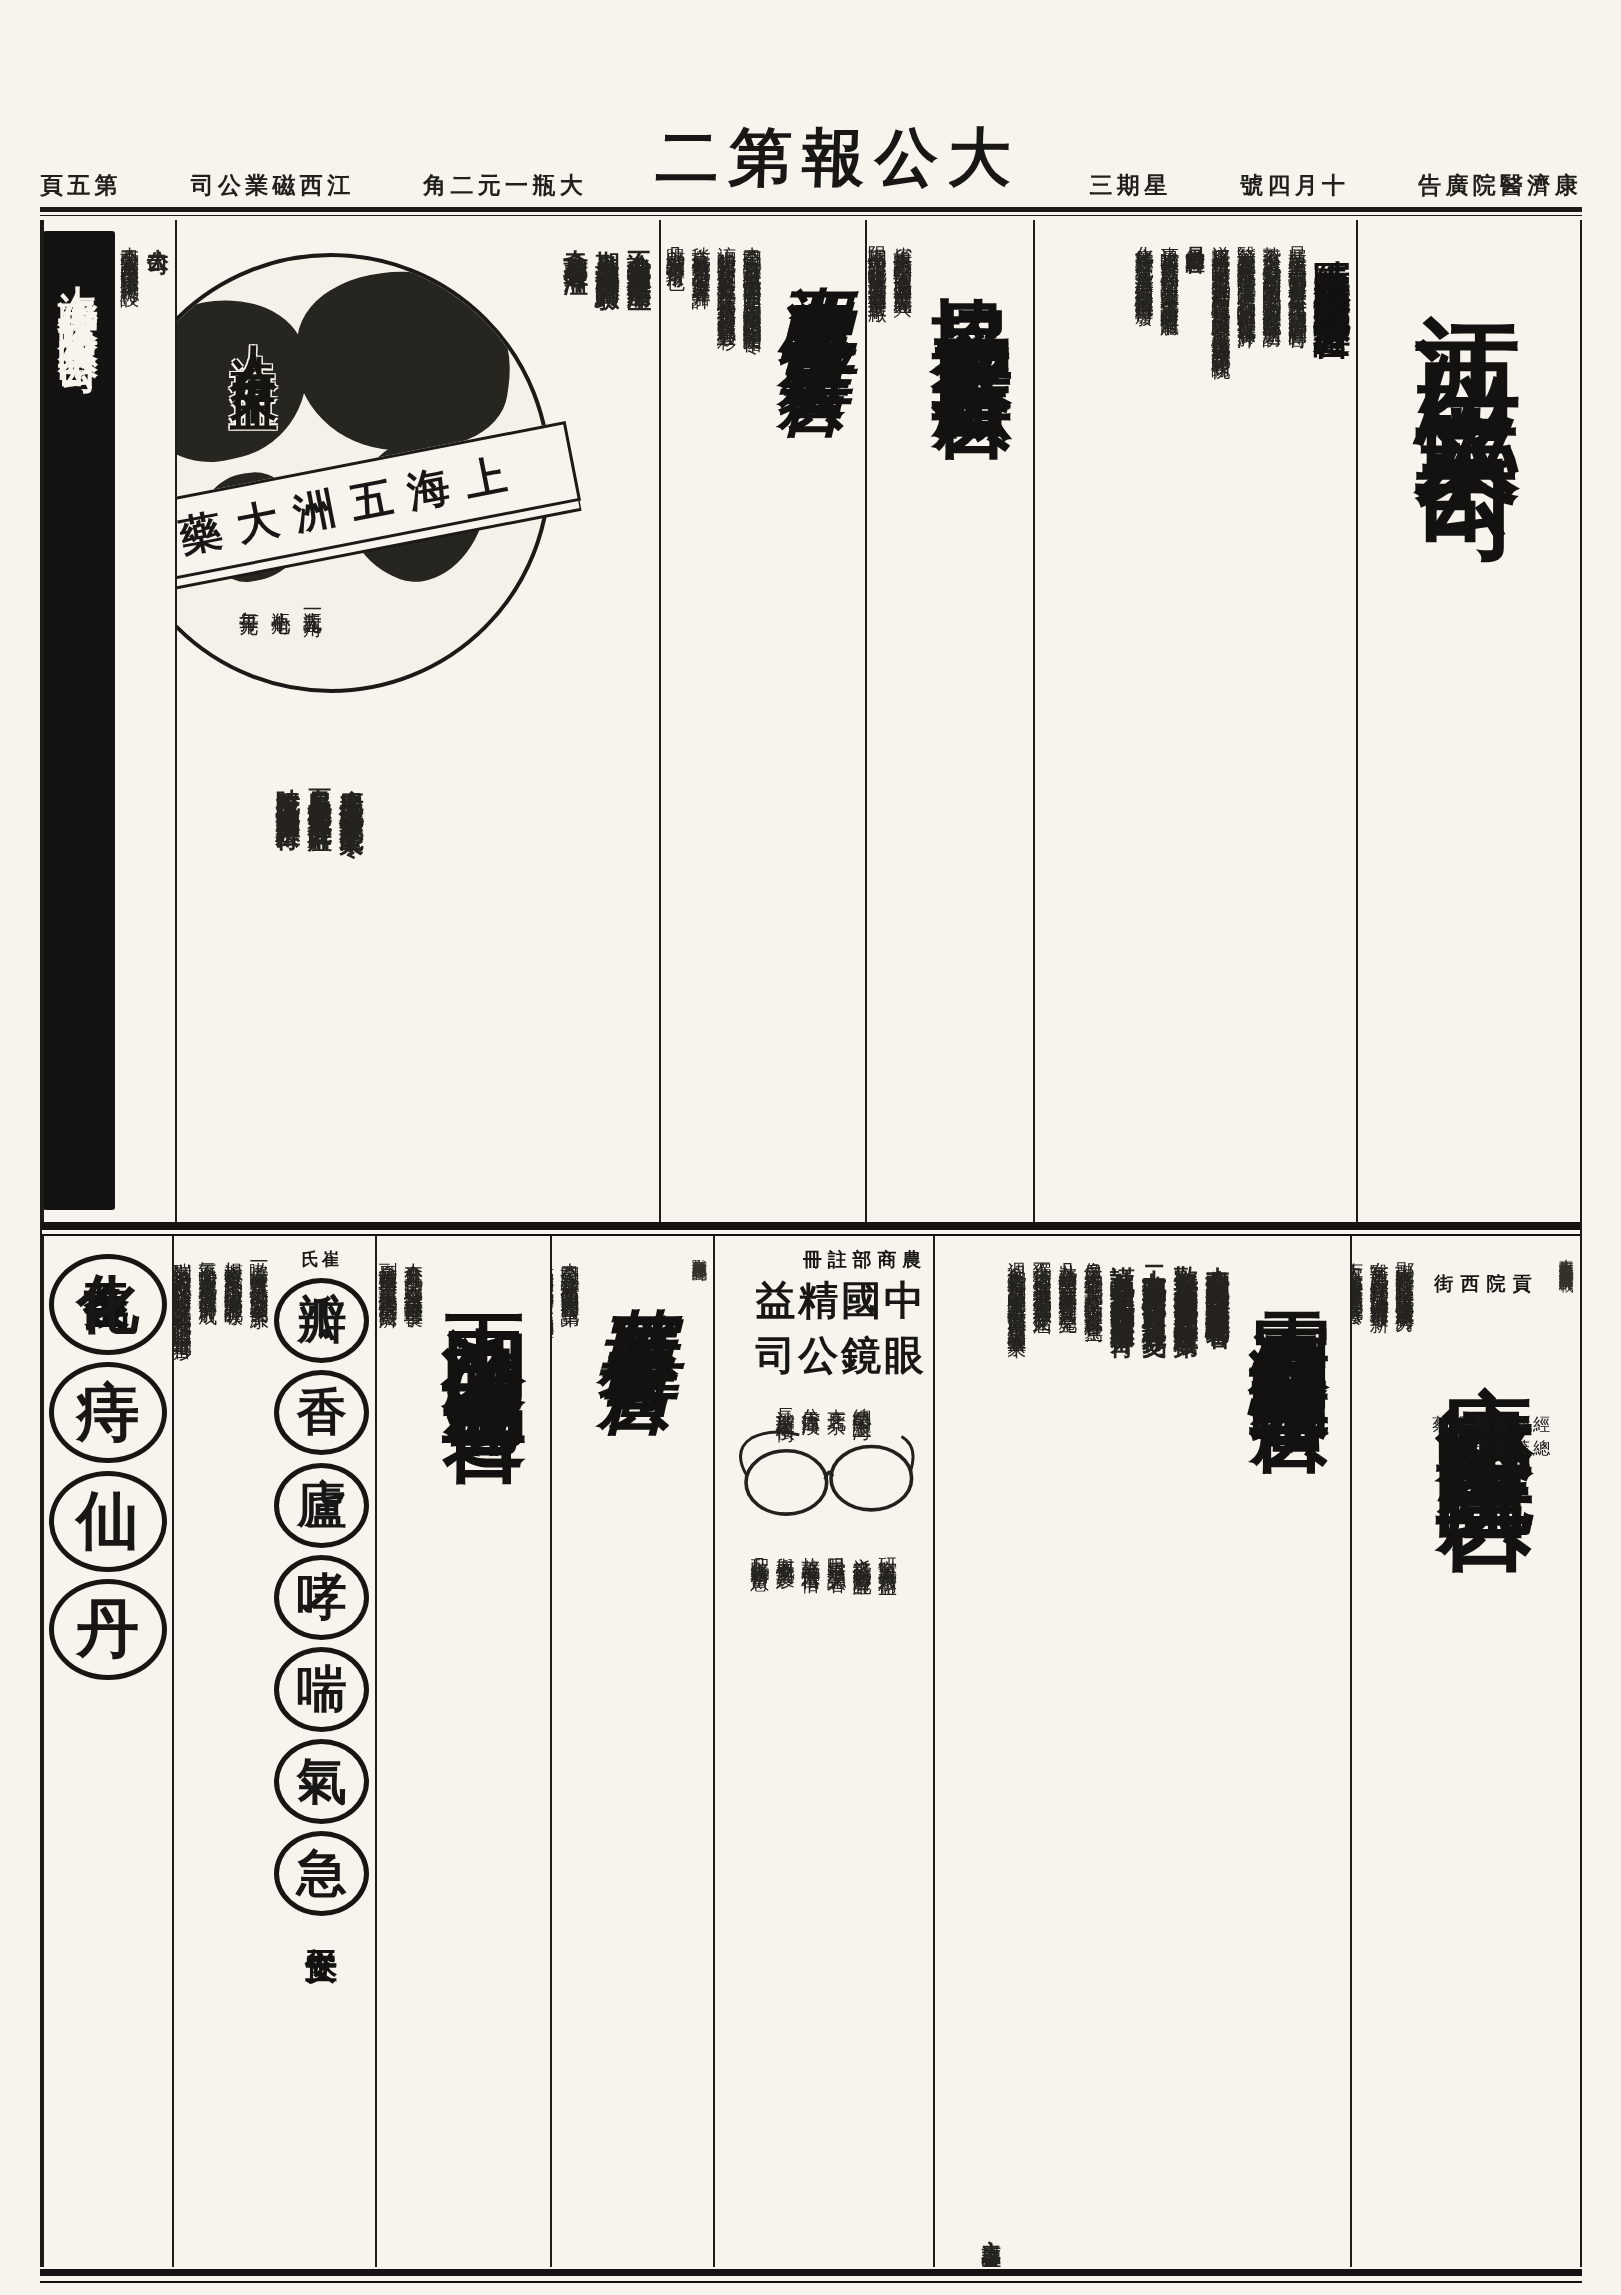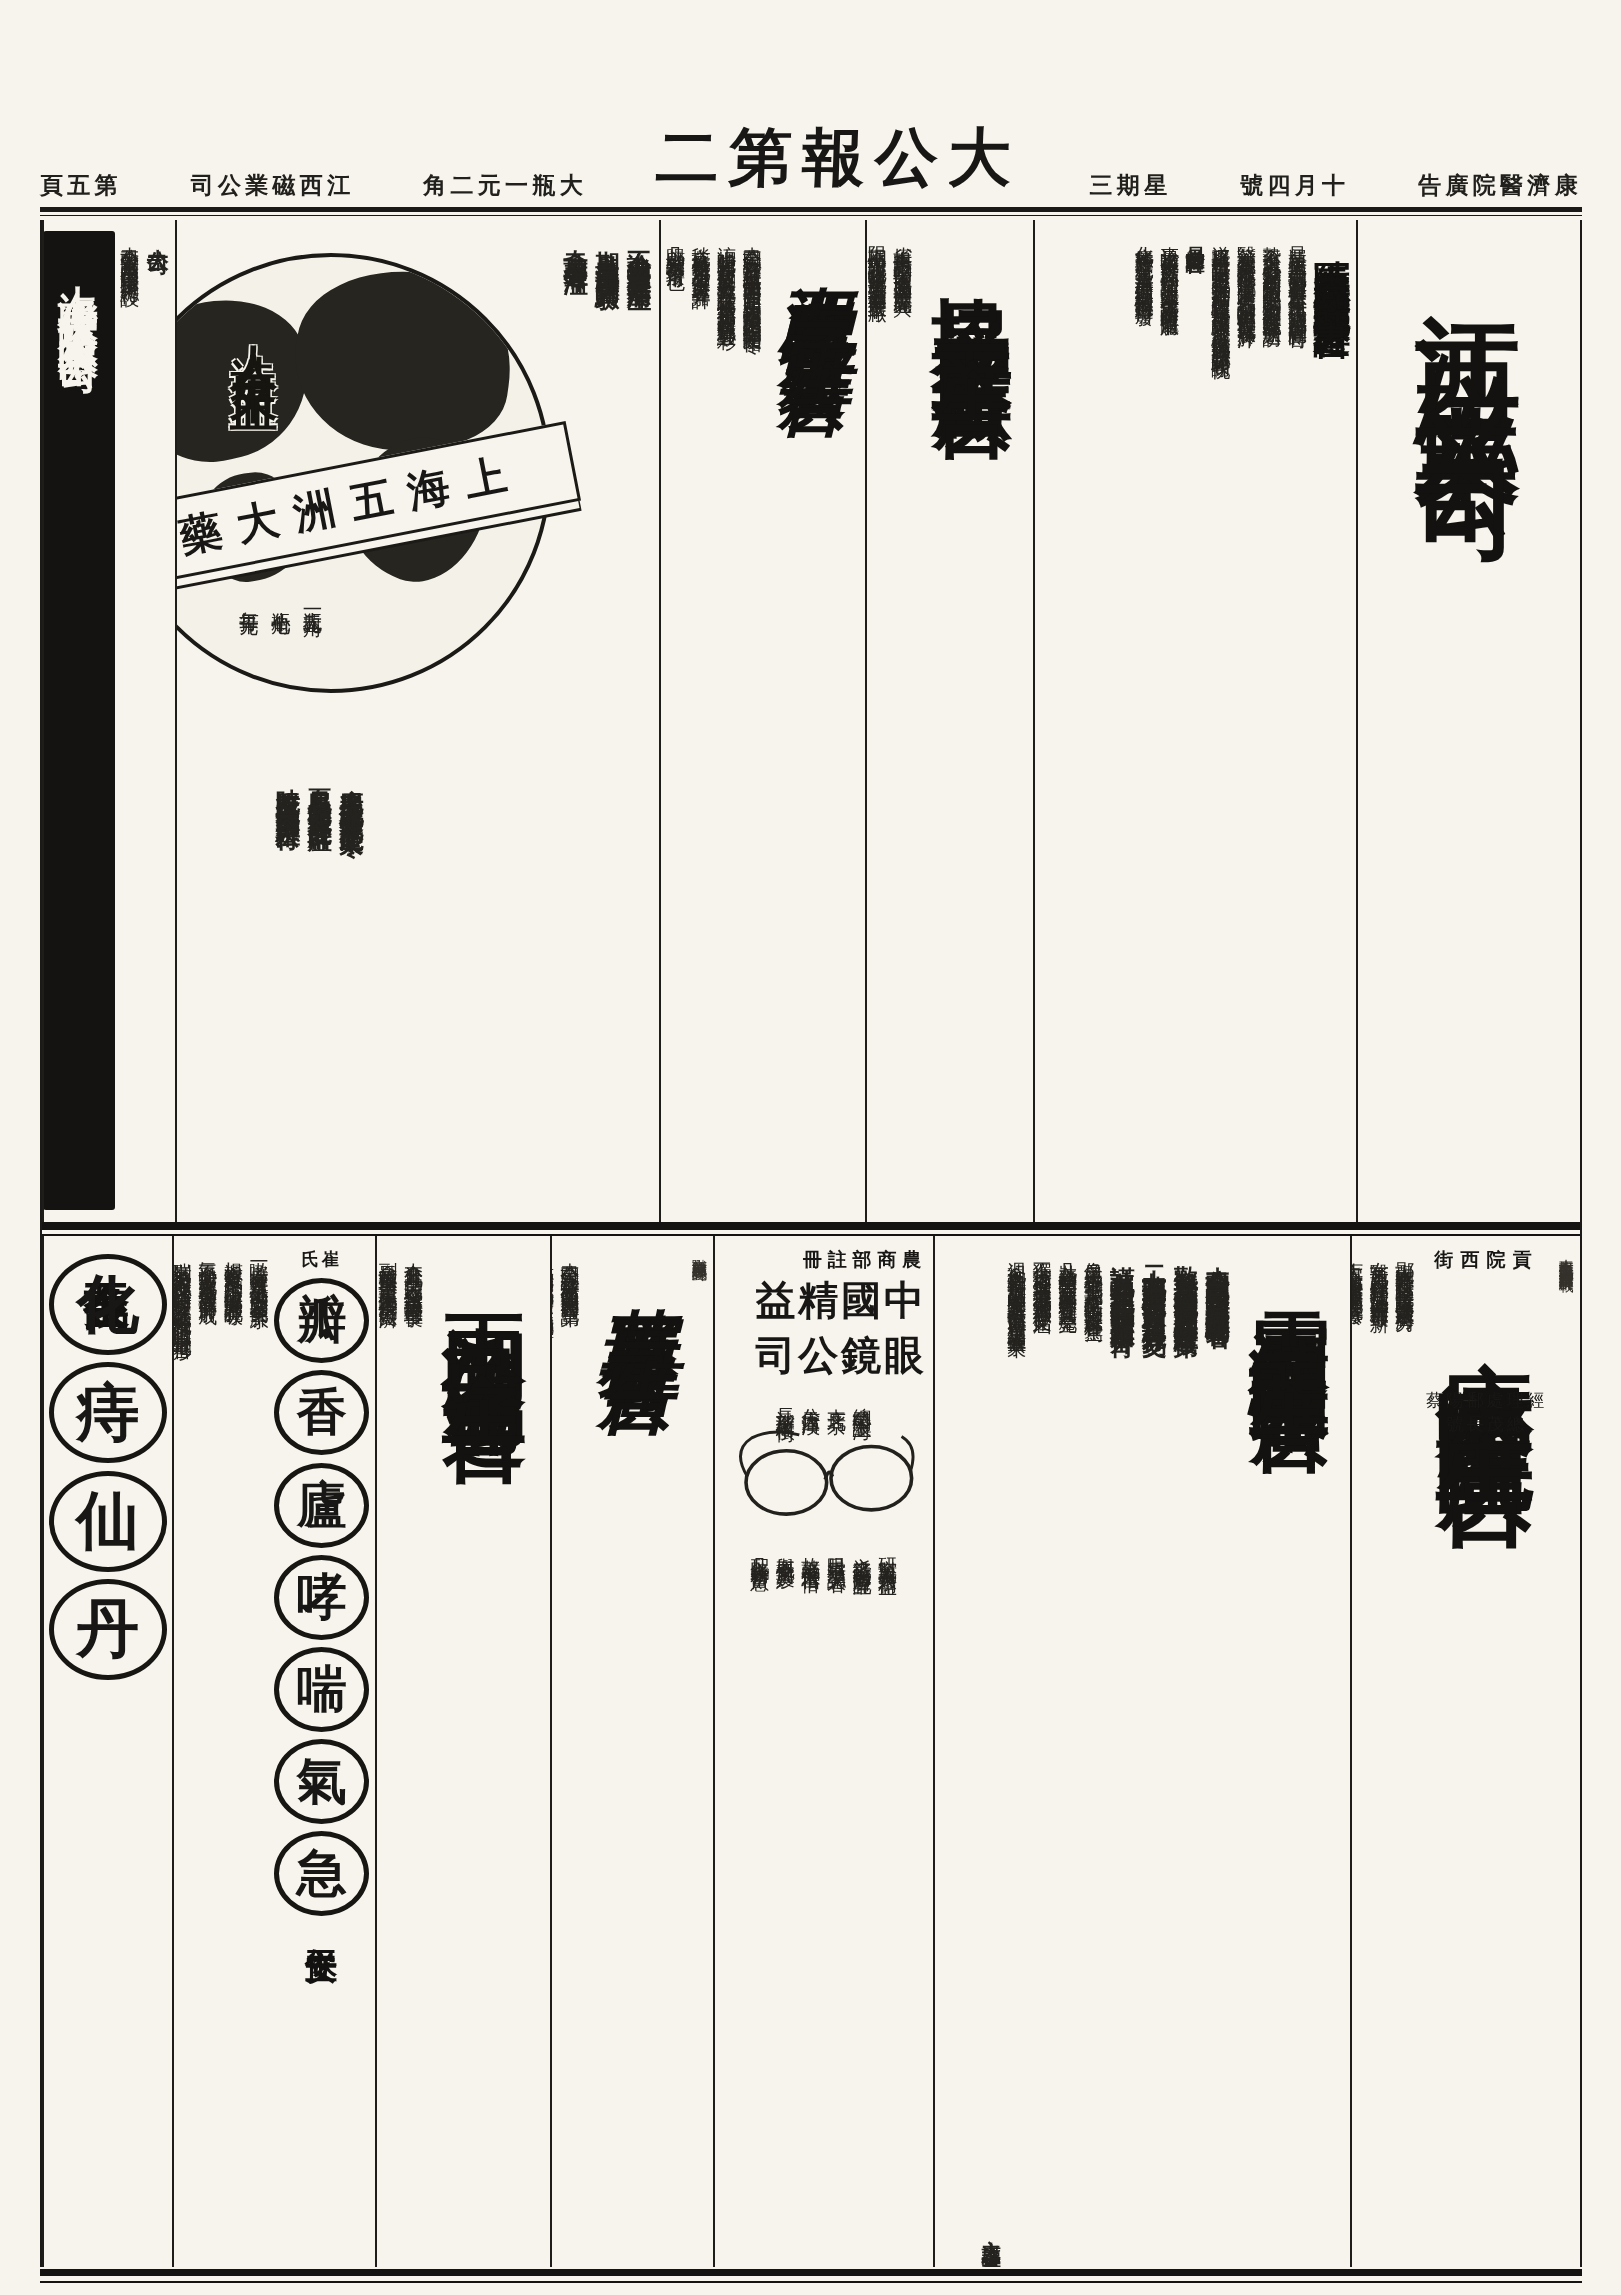--- a/index.html
+++ b/index.html
@@ -66,23 +66,23 @@
           font-family:"DejaVu Serif",serif;}
   .prices{position:absolute;left:123px;top:339px;display:flex;flex-direction:row-reverse;gap:10px;}
   .prices .vcol{font-size:19.5px;letter-spacing:1.4px;}
   
   .optical-head{writing-mode:horizontal-tb;text-align:right;}
   .optical-title{font-size:40px;font-weight:bold;letter-spacing:2.9px;
           font-family:Liberation Mono, monospace;}
   .optical-reg{font-size:19px;letter-spacing:5.8px;font-weight:bold;}
   .glasses{margin:7.2px auto;display:block;}
   .optcols{display:flex;flex-direction:row-reverse;gap:4.3px;justify-content:center;}
-  .hsmall{font-size:17.3px;letter-spacing:2.9px;text-align:center;}
+  .hsmall{font-size:17.3px;letter-spacing:2.9px;}
   .kangji-loc{font-size:19px;letter-spacing:7.2px;font-weight:bold;text-align:center;}
-  .stack{display:flex;flex-direction:column;align-items:center;gap:5.8px;}
+  .stack{display:flex;flex-direction:column;align-items:center;gap:5.8px;margin-top:24px;}
   .note{font-size:15px;letter-spacing:0.7px;color:#35322c;}
 </style>
 </head>
 <body>
 
 <div class="page">
 
   <div class="hdr">
     <span class="item rtl">康濟醫院廣告</span>
     <span class="item rtl">十月四號</span>

